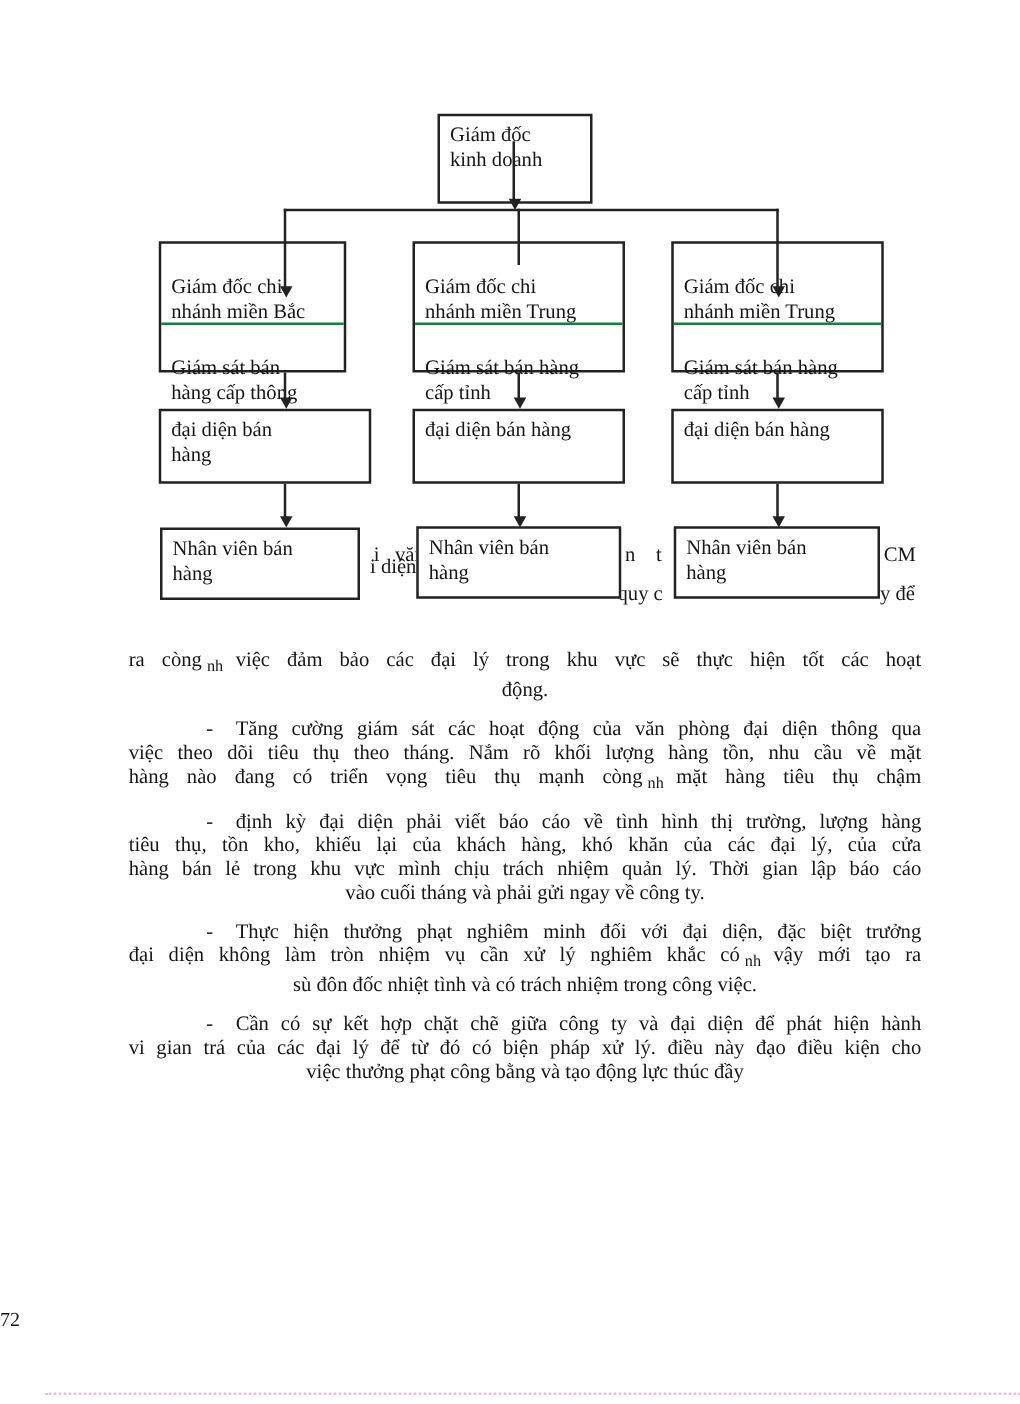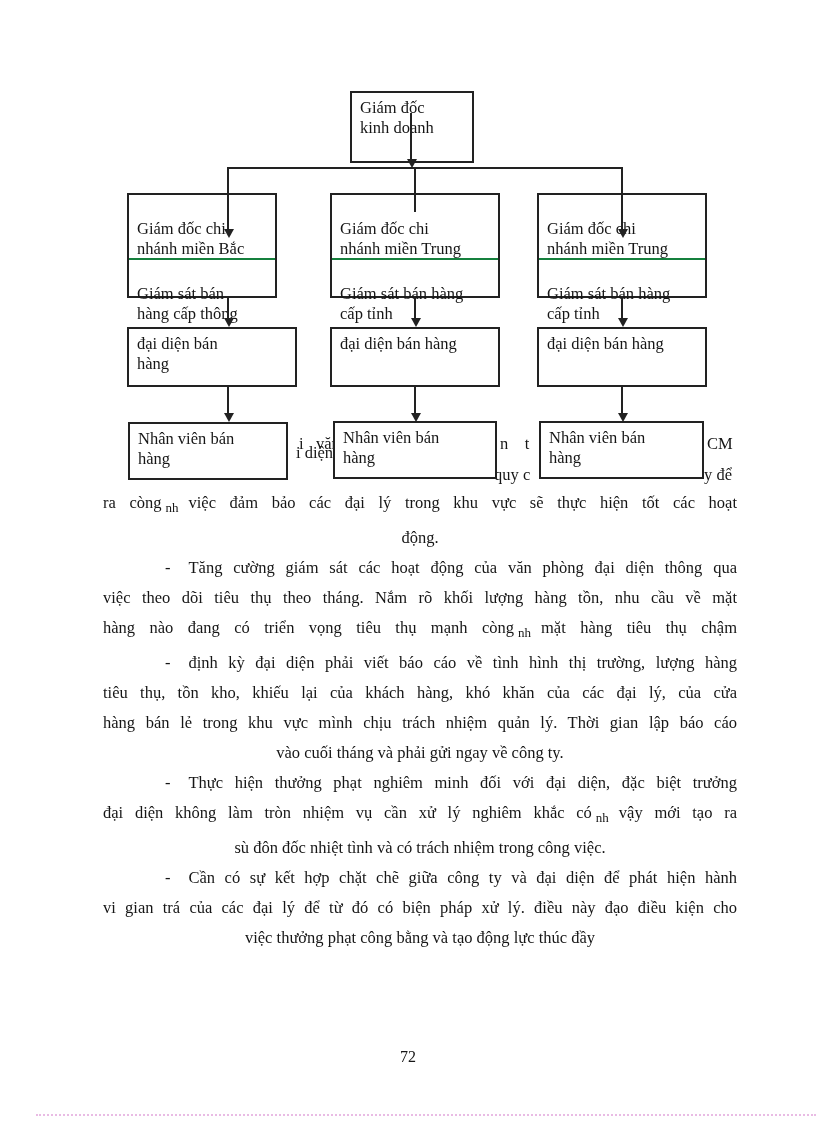--- a/index.html
+++ b/index.html
@@ -14,29 +14,29 @@
   .cell-bot{padding:4px 8px;white-space:pre-line;}
   .vline{position:absolute;width:2px;background:#222;z-index:3;}
   .hline{position:absolute;height:2px;background:#222;z-index:1;}
   .arr{position:absolute;width:0;height:0;border-left:5px solid transparent;
        border-right:5px solid transparent;border-top:9px solid #222;z-index:3;margin-left:-4px;}
 
   
   .frag{position:absolute;font-size:16.5px;white-space:pre;z-index:1;}
 
   
-  .body-text{position:absolute;left:103px;top:488px;width:634px;
-             font-size:16.5px;line-height:30px;}
+  .body-text{position:absolute;left:103px;top:518px;width:634px;
+             font-size:16.5px;line-height:19px;}
   .line{text-align:center;}
   .jline{text-align:justify;text-align-last:justify;}
-  .ind{padding-left:62px;box-sizing:border-box;}
+  .ind{padding-left:62px;box-sizing:border-box;margin-top:12px;}
   .dash{margin-right:18px;}
   .sub{font-size:13px;vertical-align:-4px;margin:0 10px 0 4px;}
 
-  .pagenum{position:absolute;left:0;right:0;top:1048px;text-align:center;font-size:16px;}
+  .pagenum{position:absolute;left:0;right:0;top:1048px;font-size:16px;}
   .dotline{position:absolute;left:36px;right:0;top:1114px;border-top:2px dotted #e9bbe4;height:0;}
 </style>
 </head>
 <body>
 
 <div class="page">
 
   <div>
 
     <div class="cbox pad" style="left:350px;top:55px;width:124px;height:72px;margin-top:36px;">Giám đốc

